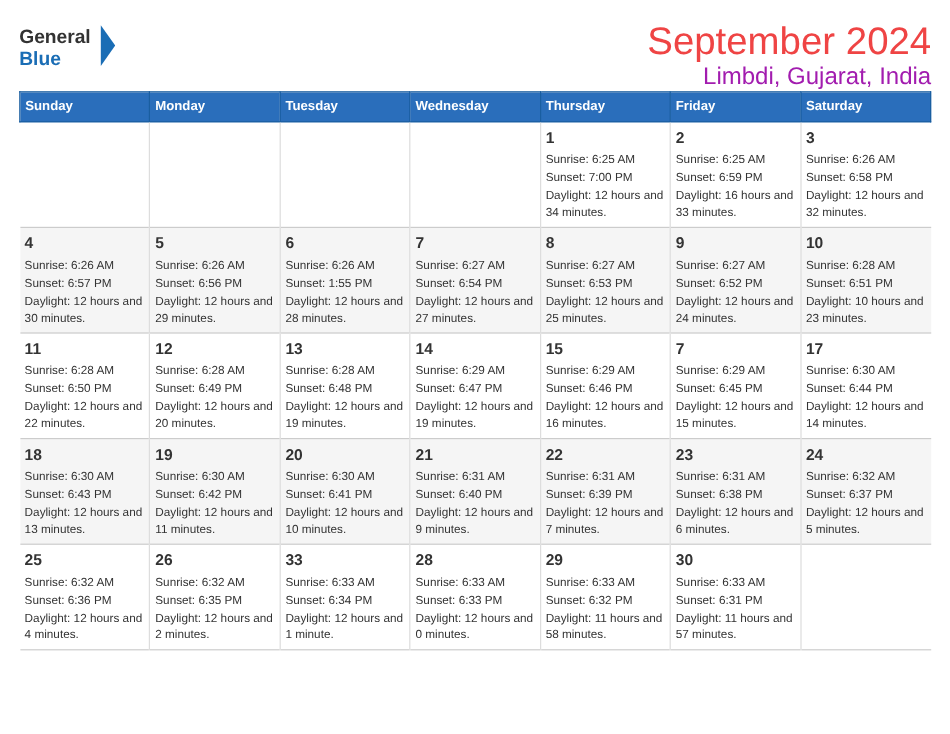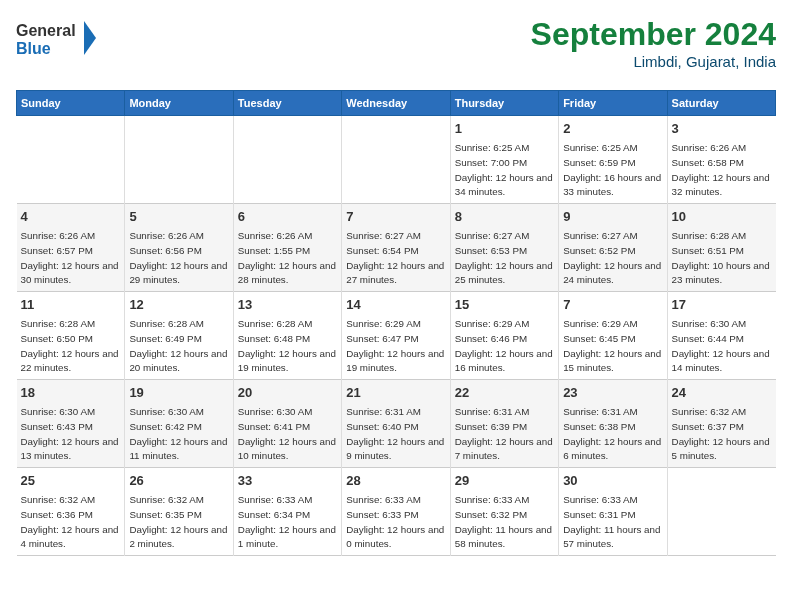--- a/index.html
+++ b/index.html
@@ -7,38 +7,38 @@
       font-family: Arial, sans-serif;
       background: #fff;
       width: 792px;
       min-height: 612px;
       padding: 16px;
     }
     .header-area {
       display: flex;
       justify-content: space-between;
       align-items: flex-start;
-      margin-bottom: 20px;
+      margin-bottom: 0;
     }
     .logo {
       display: flex;
       align-items: center;
       gap: 4px;
     }
     .title-area {
       text-align: right;
     }
     .month-title {
       font-size: 32px;
-      font-weight: bold;
-      color: #15803d;
+      font-weight: normal;
+      color: #ef4444;
     }
     .location {
-      font-size: 15px;
-      color: #0c4a6e;
+      font-size: 20px;
+      color: #a21caf;
     }
     table {
       width: 100%;
       border-collapse: collapse;
       font-size: 10.5px;
     }
     thead tr th {
       background-color: #2a6ebb;
       color: #fff;
       padding: 6px 4px;

